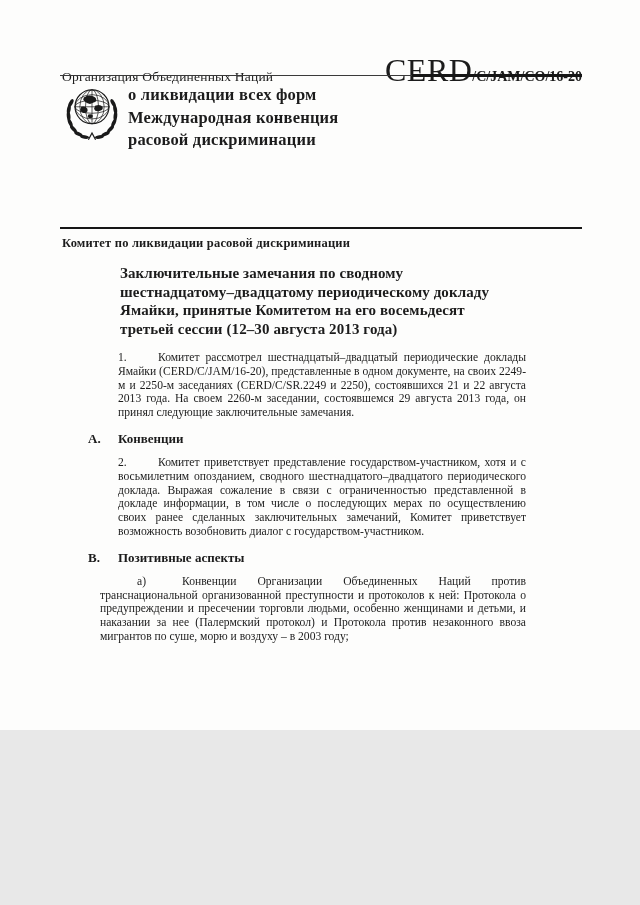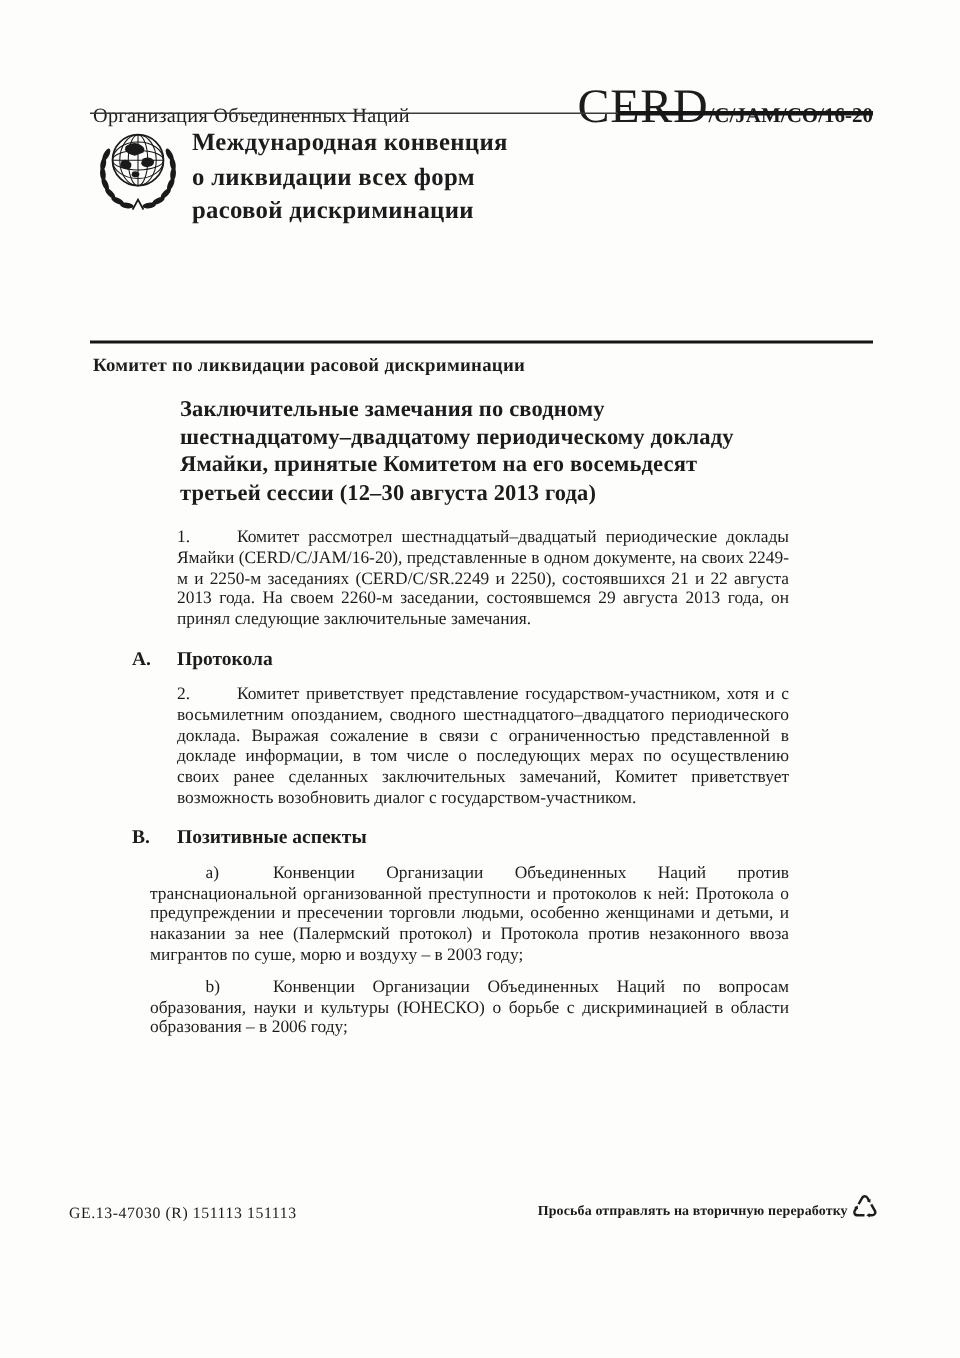--- a/index.html
+++ b/index.html
@@ -1,17 +1,17 @@
 <!DOCTYPE html>
 <html lang="ru"><head>
 <meta charset="utf-8">
 <style>
   html,body{margin:0;padding:0;background:#e8e8e8;}
   .page{
-    position:relative;width:640px;height:905px;background:#fdfdfc;
+    position:relative;width:640px;height:730px;background:#fdfdfc;
     font-family:"Liberation Serif","DejaVu Serif",serif;color:#1c1c1c;
     margin:0 auto;overflow:hidden;
   }
   .org-row{position:absolute;top:52px;left:62px;right:58px;display:flex;justify-content:space-between;align-items:baseline;}
   .org-name{font-size:13.5px;letter-spacing:.2px;}
   .symbol{white-space:nowrap;}
   .symbol-main{font-size:32px;letter-spacing:.5px;}
   .symbol-suffix{font-size:14px;font-weight:bold;}
   .rule-thin{position:absolute;top:75px;left:60px;right:58px;height:1px;background:#3a3a3a;}
   .rule-thin-right{position:absolute;top:74px;right:58px;width:170px;height:2.5px;background:#161616;}
@@ -80,46 +80,45 @@
       <ellipse cx="51" cy="47.5" rx="4.4" ry="1.8" transform="rotate(134 51 47.5)"></ellipse>
       <ellipse cx="46.2" cy="52.3" rx="4.4" ry="1.8" transform="rotate(155 46.2 52.3)"></ellipse>
       <ellipse cx="40.2" cy="55.3" rx="4.4" ry="1.8" transform="rotate(172 40.2 55.3)"></ellipse>
     </g>
     <g class="stroke" stroke-width="1.2">
       <path d="M29.5 58 L33 51.5 L36.5 58"></path>
     </g>
   </svg>
 
   <div class="conv-title">
+    <div>о ликвидации всех форм</div>
     <div>Международная конвенция</div>
-    <div>о ликвидации всех форм</div>
     <div>расовой дискриминации</div>
   </div>
 
 
   <div class="rule-mid"></div>
   <div class="committee">Комитет по ликвидации расовой дискриминации</div>
 
   <div class="content">
 
     <div class="doc-heading">Заключительные замечания по сводному шестнадцатому–двадцатому периодическому докладу Ямайки, принятые Комитетом на его восемьдесят третьей сессии (12–30 августа 2013 года)</div>
 
     <div class="para"><span class="pnum">1.</span><span>Комитет рассмотрел шестнадцатый–двадцатый периодические доклады Ямайки (CERD/C/JAM/16-20), представленные в одном документе, на своих 2249-м и 2250-м заседаниях (CERD/C/SR.2249 и 2250), состоявшихся 21 и 22 августа 2013 года. На своем 2260-м заседании, состоявшемся 29 августа 2013 года, он принял следующие заключительные замечания.</span></div>
 
-    <div class="sec-head"><span class="slet">A.</span><span>Протокола</span></div>
+    <div class="sec-head"><span class="slet">A.</span><span>Конвенции</span></div>
 
     <div class="para"><span class="pnum">2.</span><span>Комитет приветствует представление государством-участником, хотя и с восьмилетним опозданием, сводного шестнадцатого–двадцатого периодического доклада. Выражая сожаление в связи с ограниченностью представленной в докладе информации, в том числе о последующих мерах по осуществлению своих ранее сделанных заключительных замечаний, Комитет приветствует возможность возобновить диалог с государством-участником.</span></div>
 
 
     <div class="sec-head"><span class="slet">B.</span><span>Позитивные аспекты</span></div>
 
 
     <div class="item"><span class="ilet">a)</span><span>Конвенции Организации Объединенных Наций против транснациональной организованной преступности и протоколов к ней: Протокола о предупреждении и пресечении торговли людьми, особенно женщинами и детьми, и наказании за нее (Палермский протокол) и Протокола против незаконного ввоза мигрантов по суше, морю и воздуху – в 2003 году;</span></div>
 
-    <div class="item"><span class="ilet">b)</span><span>Конвенции Организации Объединенных Наций по вопросам образования, науки и культуры (ЮНЕСКО) о борьбе с дискриминацией в области образования – в 2006 году;</span></div>
 
   </div>
 
   <div class="footer">
     <span class="job-no">GE.13-47030  (R)  151113  151113</span>
     <span class="recycle-wrap">
       <span class="recycle-note">Просьба отправлять на вторичную переработку</span>
       <span class="recycle-glyph">♺</span>
     </span>
   </div>

